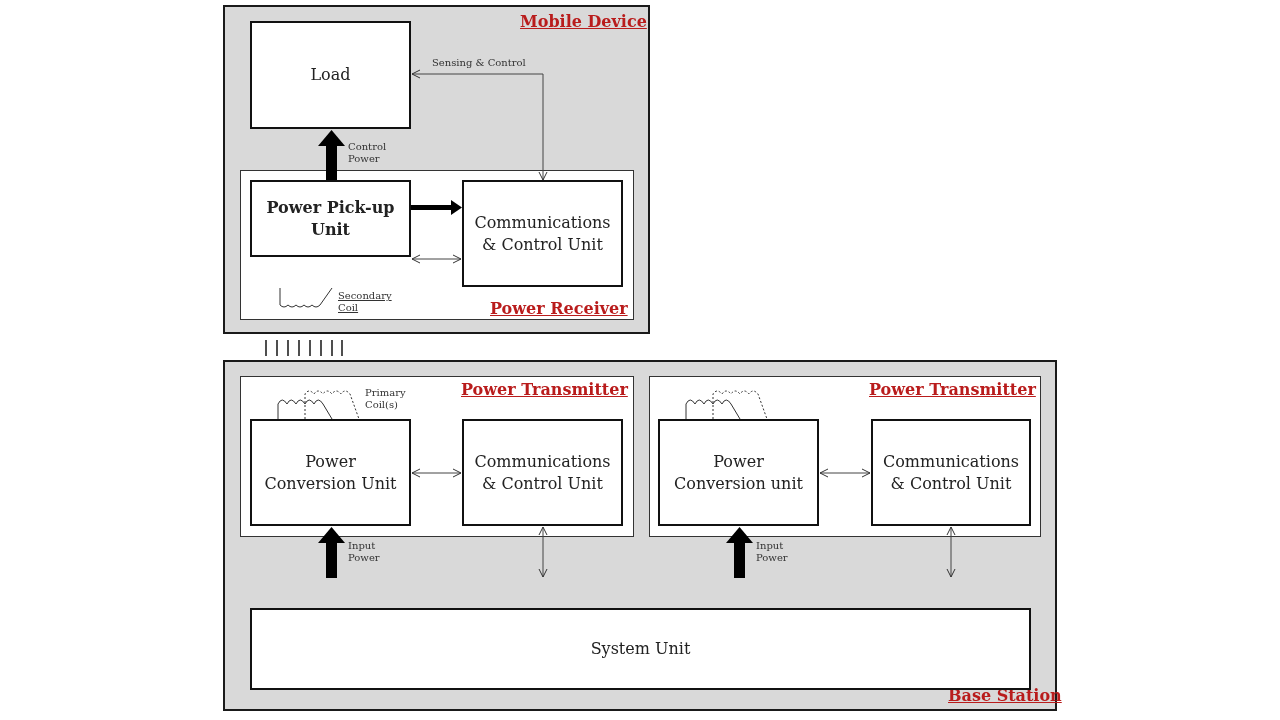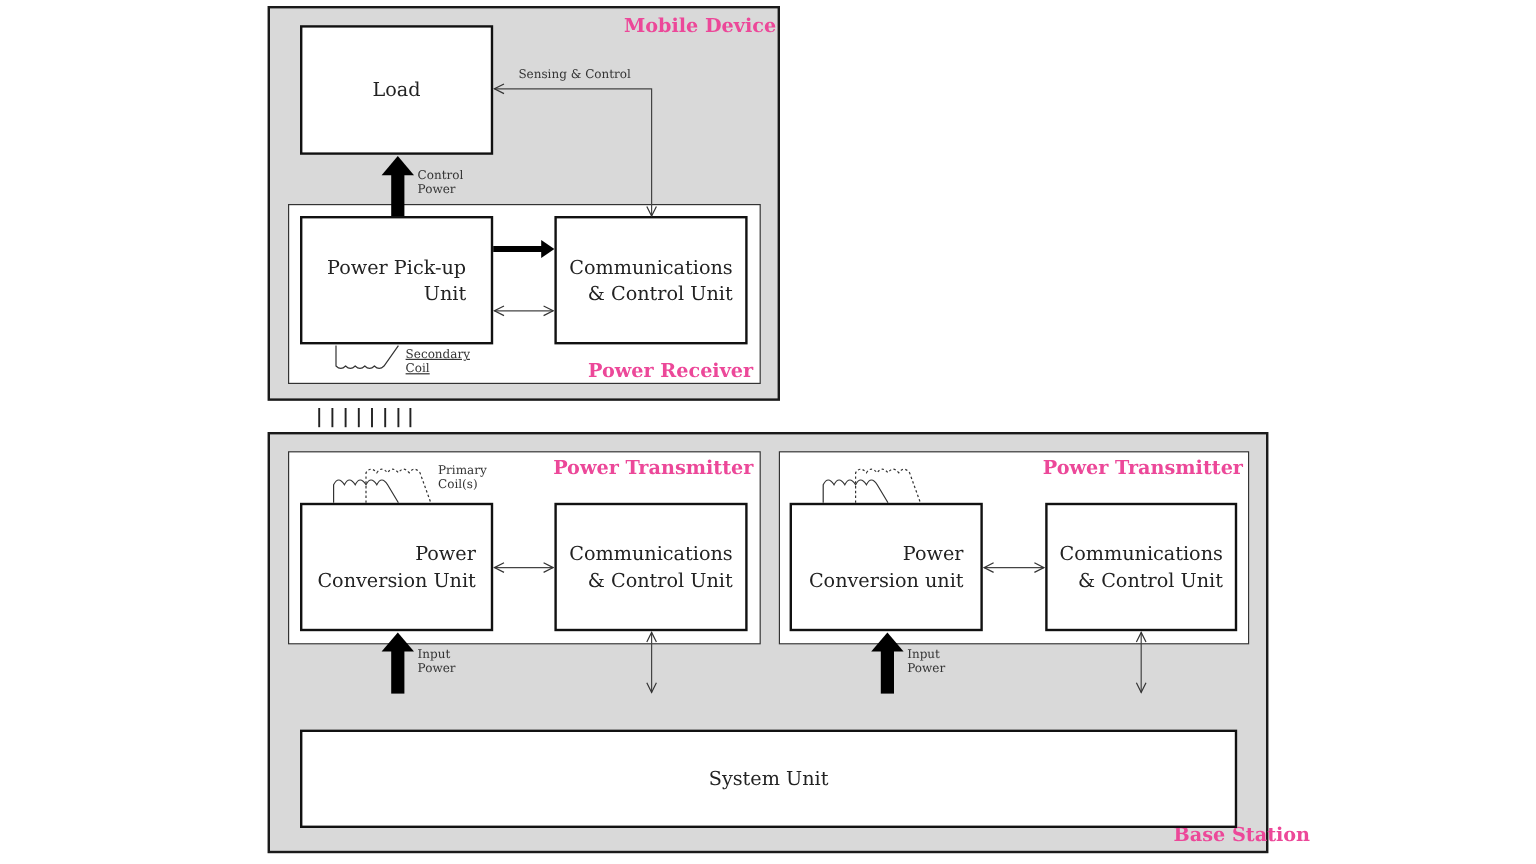--- a/index.html
+++ b/index.html
@@ -2,55 +2,55 @@
 <html><head>
 <meta charset="utf-8">
 <style>
   html, body { margin: 0; padding: 0; background: #ffffff; }
   body { width: 1280px; height: 720px; position: relative; overflow: hidden;
          font-family: "DejaVu Serif", "Liberation Serif", serif; color: #222; }
   .abs { position: absolute; box-sizing: border-box; }
   .outer { background: #d9d9d9; border: 2px solid #1a1a1a; }
   .inner { background: #ffffff; border: 1.5px solid #333; }
   .block { background: #ffffff; border: 2px solid #111; display: flex; align-items: center;
-           justify-content: center; text-align: right; font-size: 16px; line-height: 22px; color: #222; }
-  .title { font-weight: bold; font-size: 16px; color: #ec4899; white-space: nowrap; }
+           justify-content: center; text-align: center; font-size: 16px; line-height: 22px; color: #222; }
+  .title { font-weight: bold; font-size: 16px; color: #b91c1c; white-space: nowrap; text-decoration: underline; }
   .small { font-size: 10px; line-height: 12px; color: #333; white-space: nowrap; }
   svg.overlay { position: absolute; left: 0; top: 0; pointer-events: none; }
 </style>
 </head>
 <body>
 
 <div class="abs outer" style="left:223px;top:5px;width:427px;height:329px;"></div>
 <div class="abs title" style="left:520px;top:12px;">Mobile Device</div>
 
 <div class="abs block" style="left:250px;top:21px;width:161px;height:108px;">
   <span>Load</span>
 </div>
 
 <div class="abs small" style="left: 432px; top: 57px; white-space: pre;">Sensing &amp; Control</div>
 <div class="abs small" style="left:348px;top:141px;white-space:pre;">Control
 Power</div>
 
 <div class="abs inner" style="left:240px;top:170px;width:394px;height:150px;"></div>
 <div class="abs title" style="left:490px;top:299px;">Power Receiver</div>
 
-<div class="abs block" style="left:250px;top:180px;width:161px;height:107px;">
+<div class="abs block" style="left:250px;top:180px;width:161px;height:77px;font-weight:bold;">
   <span style="white-space:pre;">Power Pick-up
 Unit</span>
 </div>
 <div class="abs block" style="left:462px;top:180px;width:161px;height:107px;">
   <span style="white-space:pre;">Communications
 &amp; Control Unit</span>
 </div>
 <div class="abs small" style="left:338px;top:290px;white-space:pre;text-decoration:underline;">Secondary
 Coil</div>
 
 <div class="abs outer" style="left:223px;top:360px;width:834px;height:351px;"></div>
-<div class="abs title" style="left:978px;top:686px;">Base Station</div>
+<div class="abs title" style="left:948px;top:686px;">Base Station</div>
 
 <div class="abs inner" style="left:240px;top:376px;width:394px;height:161px;"></div>
 <div class="abs title" style="left:461px;top:380px;">Power Transmitter</div>
 <div class="abs block" style="left:250px;top:419px;width:161px;height:107px;">
   <span style="white-space:pre;">Power
 Conversion Unit</span>
 </div>
 <div class="abs block" style="left:462px;top:419px;width:161px;height:107px;">
   <span style="white-space:pre;">Communications
 &amp; Control Unit</span>

